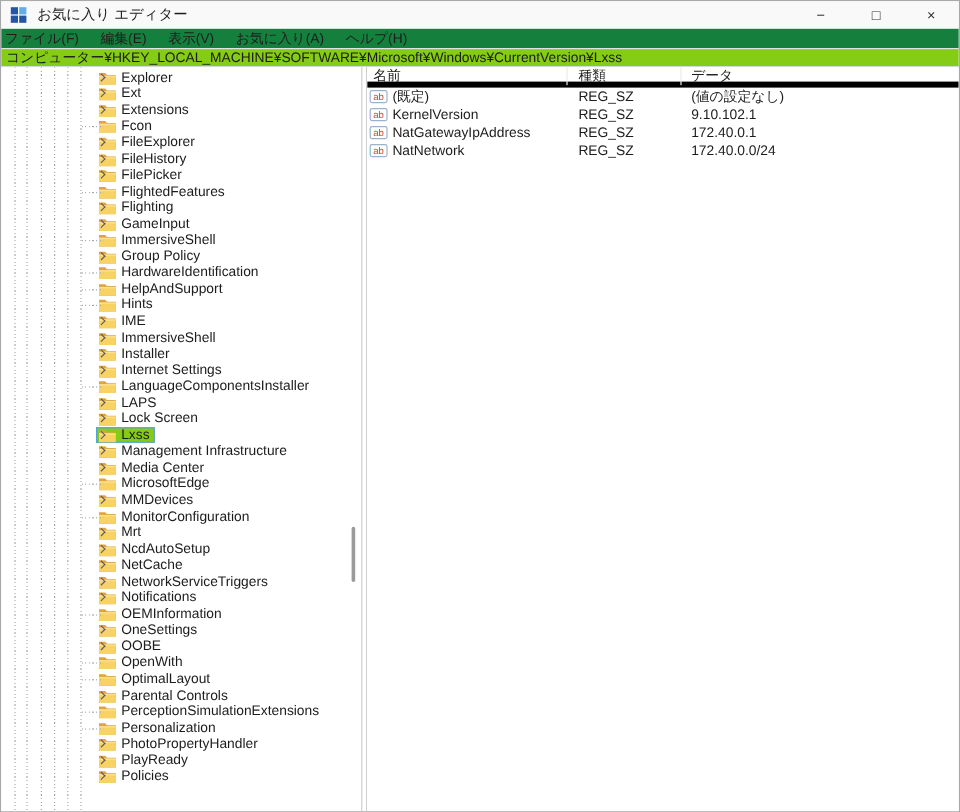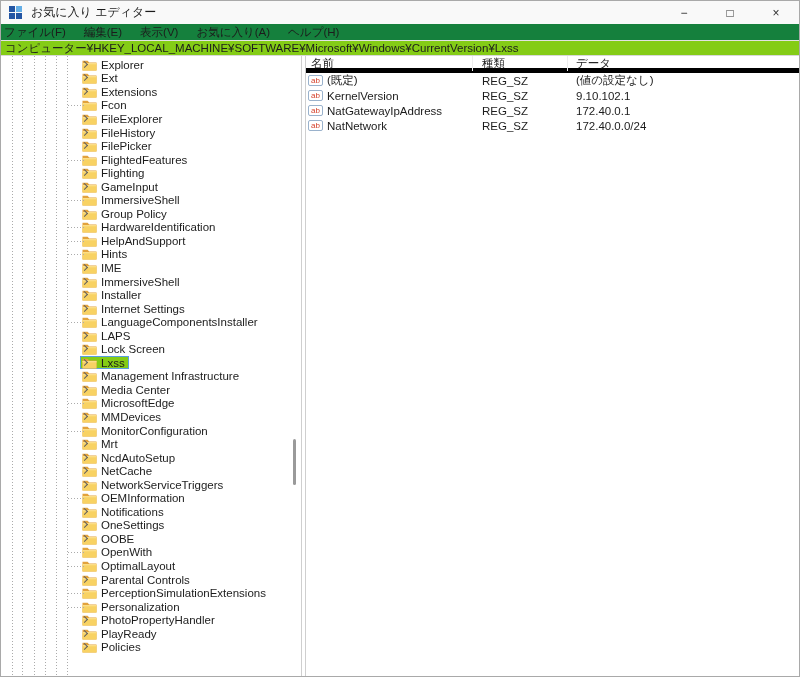--- a/index.html
+++ b/index.html
@@ -453,39 +453,39 @@
             <span class="selwrap">
               <svg class="folder" width="15" height="12" viewBox="0 0 15 12">
                 <path d="M0.5 1.8 L5.6 1.8 L7.2 3.4 L14.5 3.4 L14.5 11.5 L0.5 11.5 Z" fill="#e2a23c"></path>
                 <rect x="0.5" y="4.1" width="14" height="7.4" fill="#f8d263"></rect>
                 <rect x="0.5" y="4.1" width="14" height="1.2" fill="#fce08d"></rect>
               </svg>
               <span class="tlabel">NetworkServiceTriggers</span>
             </span>
           </div>
           <div class="tree-row">
+            <span class="chevron"></span>
+            <span class="selwrap">
+              <svg class="folder" width="15" height="12" viewBox="0 0 15 12">
+                <path d="M0.5 1.8 L5.6 1.8 L7.2 3.4 L14.5 3.4 L14.5 11.5 L0.5 11.5 Z" fill="#e2a23c"></path>
+                <rect x="0.5" y="4.1" width="14" height="7.4" fill="#f8d263"></rect>
+                <rect x="0.5" y="4.1" width="14" height="1.2" fill="#fce08d"></rect>
+              </svg>
+              <span class="tlabel">Notifications</span>
+            </span>
+          </div>
+          <div class="tree-row">
             <span class="dash"></span>
             <span class="selwrap">
               <svg class="folder" width="15" height="12" viewBox="0 0 15 12">
                 <path d="M0.5 1.8 L5.6 1.8 L7.2 3.4 L14.5 3.4 L14.5 11.5 L0.5 11.5 Z" fill="#e2a23c"></path>
                 <rect x="0.5" y="4.1" width="14" height="7.4" fill="#f8d263"></rect>
                 <rect x="0.5" y="4.1" width="14" height="1.2" fill="#fce08d"></rect>
               </svg>
               <span class="tlabel">OEMInformation</span>
-            </span>
-          </div>
-          <div class="tree-row">
-            <span class="chevron"></span>
-            <span class="selwrap">
-              <svg class="folder" width="15" height="12" viewBox="0 0 15 12">
-                <path d="M0.5 1.8 L5.6 1.8 L7.2 3.4 L14.5 3.4 L14.5 11.5 L0.5 11.5 Z" fill="#e2a23c"></path>
-                <rect x="0.5" y="4.1" width="14" height="7.4" fill="#f8d263"></rect>
-                <rect x="0.5" y="4.1" width="14" height="1.2" fill="#fce08d"></rect>
-              </svg>
-              <span class="tlabel">Notifications</span>
             </span>
           </div>
           <div class="tree-row">
             <span class="chevron"></span>
             <span class="selwrap">
               <svg class="folder" width="15" height="12" viewBox="0 0 15 12">
                 <path d="M0.5 1.8 L5.6 1.8 L7.2 3.4 L14.5 3.4 L14.5 11.5 L0.5 11.5 Z" fill="#e2a23c"></path>
                 <rect x="0.5" y="4.1" width="14" height="7.4" fill="#f8d263"></rect>
                 <rect x="0.5" y="4.1" width="14" height="1.2" fill="#fce08d"></rect>
               </svg>

